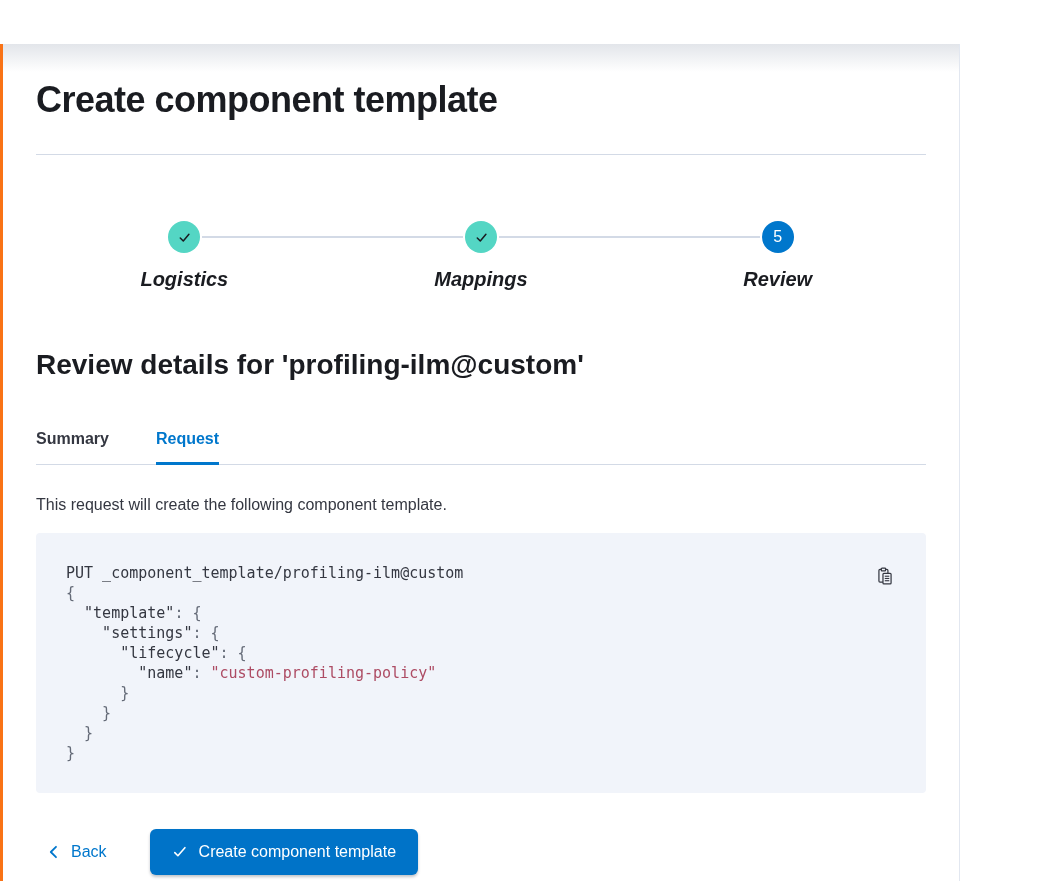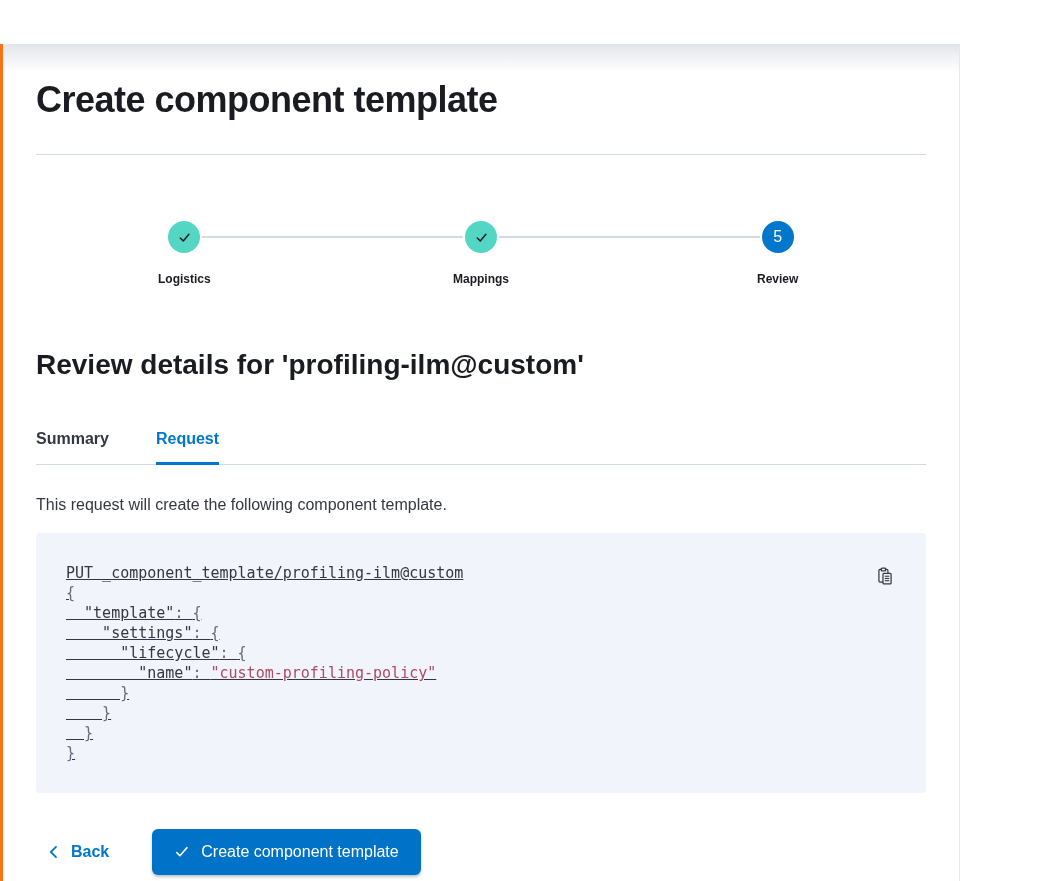--- a/index.html
+++ b/index.html
@@ -75,24 +75,25 @@
   .step-circle {
     width: 32px; height: 32px;
     border-radius: 50%;
     display: flex; align-items: center; justify-content: center;
     position: relative; z-index: 1;
   }
   .step-circle.complete { background: var(--teal); }
   .step-circle.current  { background: var(--primary); color: #fff; font-size: 16px; }
   .step-label {
     margin-top: 14px;
-    font-size: 12px;
+    font-size: 20px;
     line-height: 24px;
     font-weight: 700;
     color: var(--heading);
+    font-style: italic;
   }
 
   .review-heading {
     margin: 56px 0 0 0;
     font-size: 28px;
     line-height: 36px;
     font-weight: 700;
     color: var(--heading);
   }
 
@@ -126,21 +127,20 @@
     line-height: 24px;
     color: var(--body-text);
   }
 
   .code-panel {
     position: relative;
     margin-top: 16px;
     background: var(--code-bg);
     border-radius: 4px;
     padding: 30px;
-    text-decoration: underline;
   }
   .code-content {
     margin: 0;
     font-family: "DejaVu Sans Mono", "Liberation Mono", monospace;
     font-size: 15px;
     line-height: 20px;
     color: var(--code-plain);
   }
   .code-line { min-height: 20px; white-space: pre; }
   .seg-t { color: var(--code-plain); }
@@ -157,21 +157,21 @@
   }
 
   .footer { display: flex; align-items: center; margin-top: 36px; }
   .back-link {
     display: flex;
     align-items: center;
     gap: 9px;
     padding: 0 10px;
     color: var(--primary);
     font-size: 16px;
-    font-weight: 700;
+    font-weight: 400;
     cursor: pointer;
     background: none;
     border: none;
     font-family: inherit;
   }
   .create-btn {
     margin-left: 33px;
     display: flex;
     align-items: center;
     gap: 11px;

